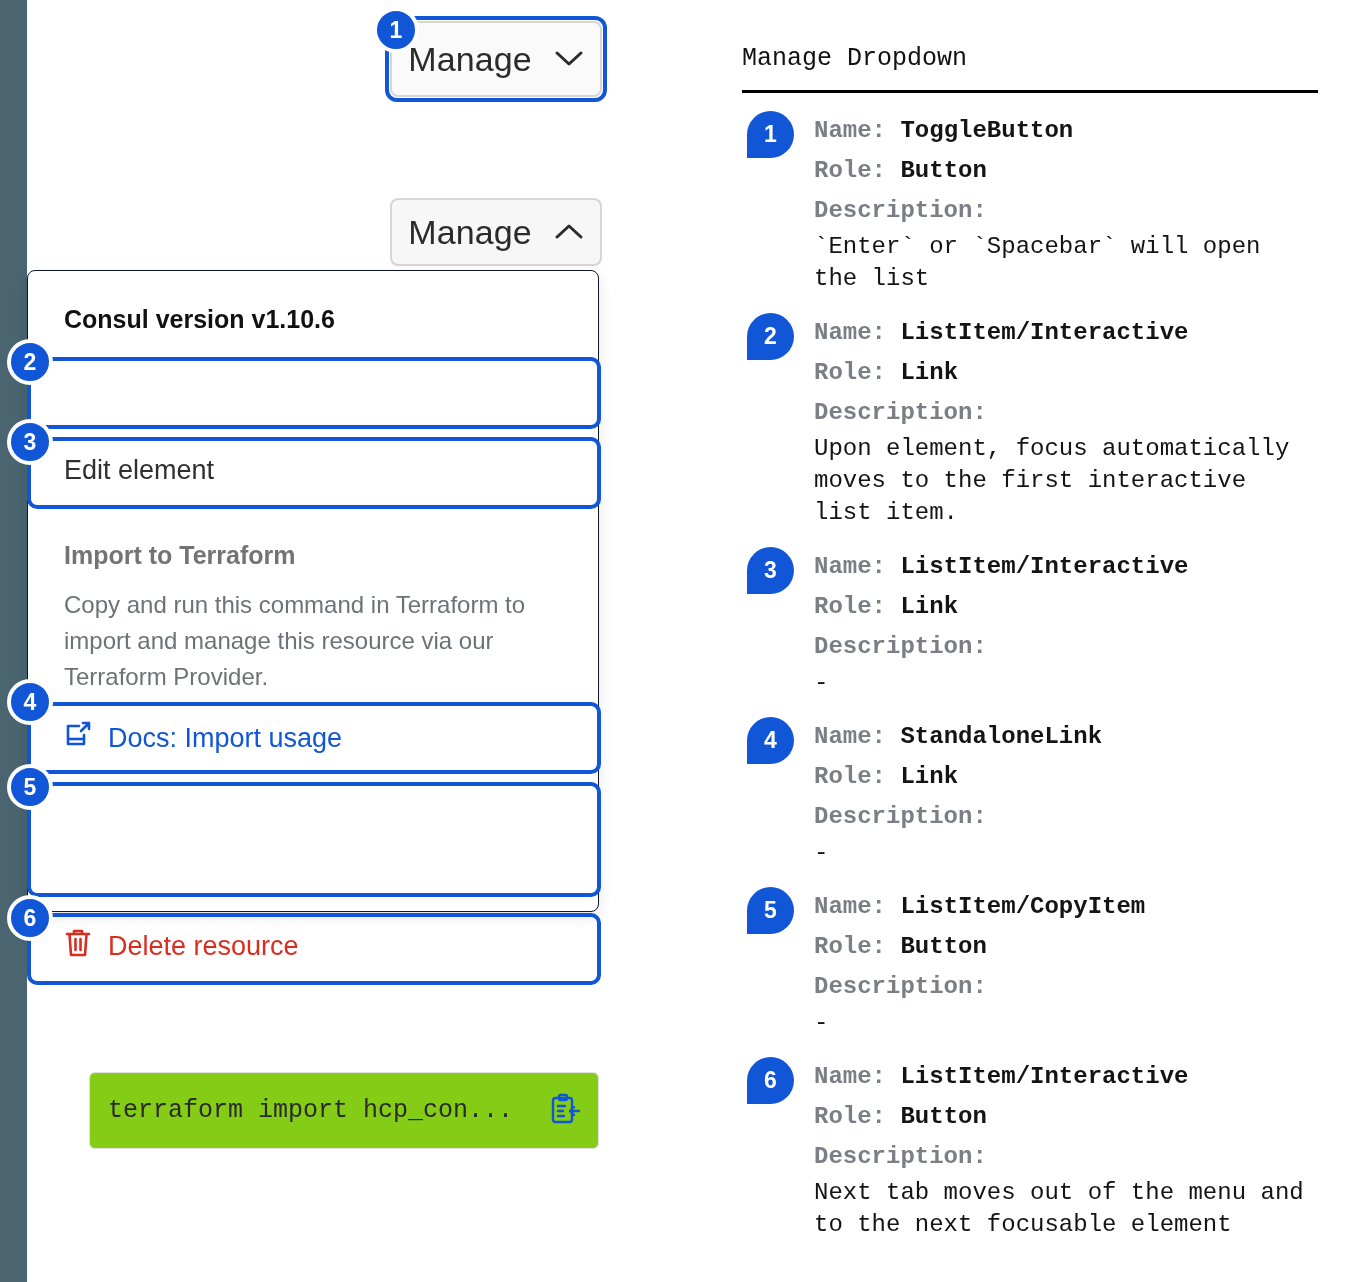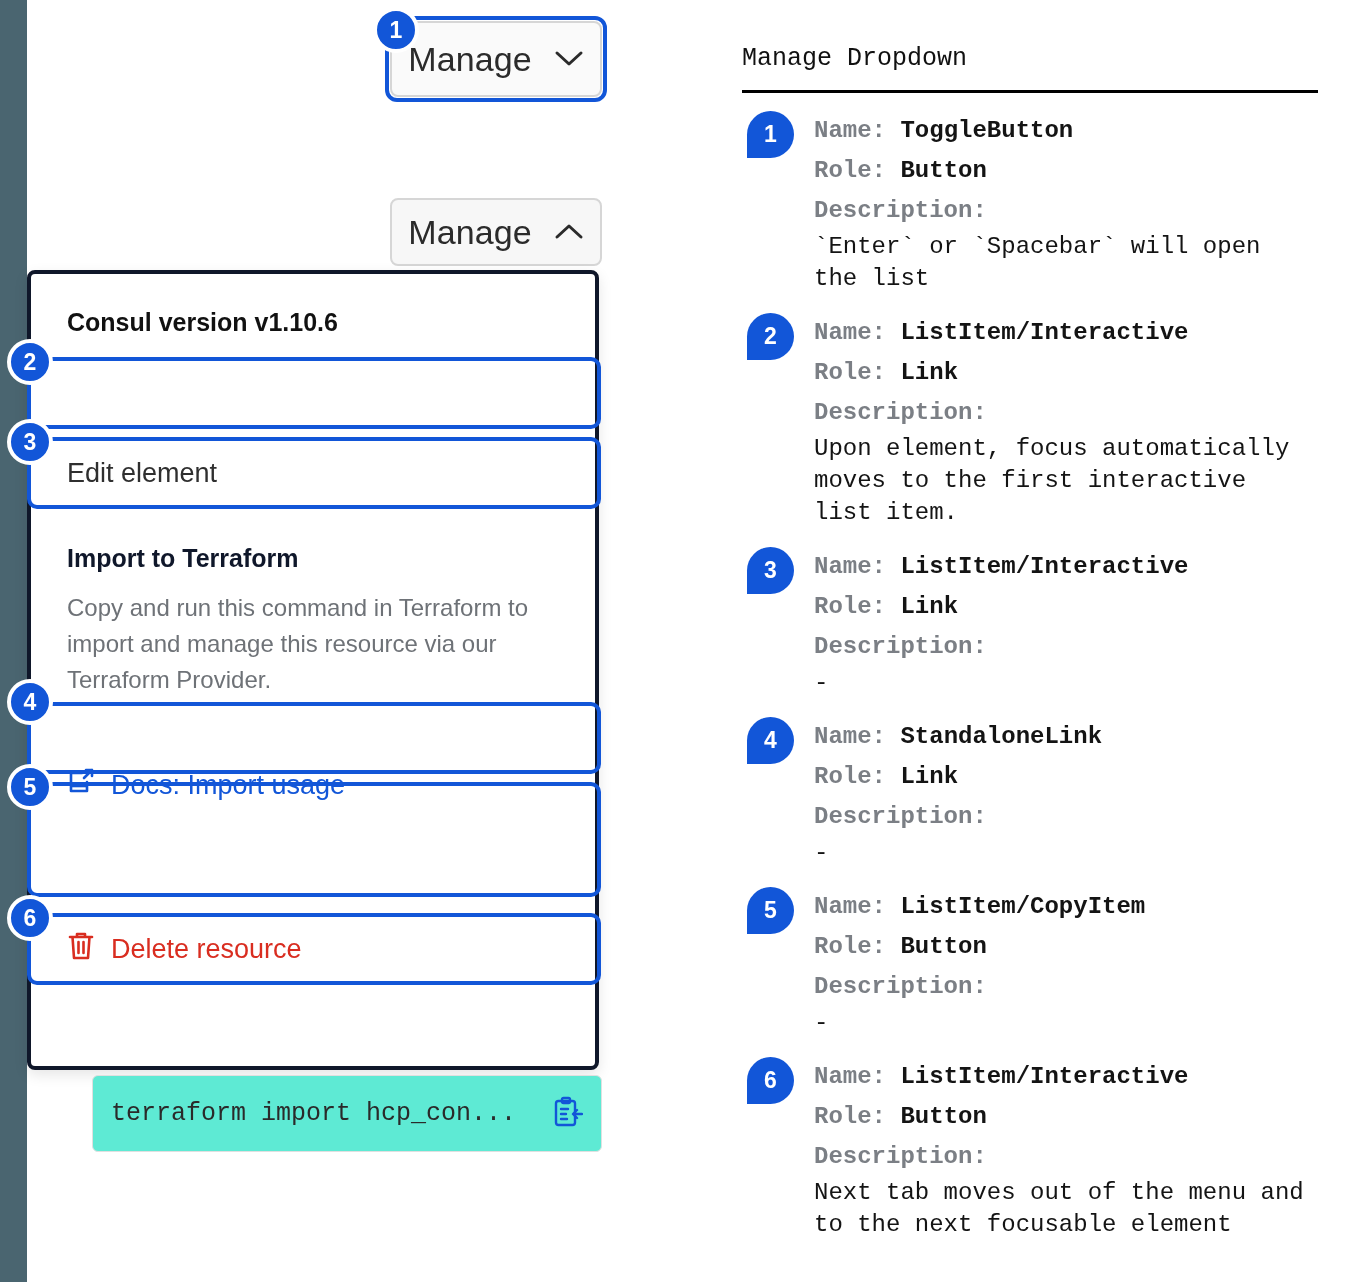--- a/index.html
+++ b/index.html
@@ -52,59 +52,59 @@
     border: 2px solid #d6d6d6;
     background: #f7f7f7;
   }
 
   .chev { display: block; }
 
   
   .dropdown {
     position: absolute;
     left: 27px; top: 270px;
-    width: 572px; height: 800px;
+    width: 572px; height: 642px;
     background: #ffffff;
-    border: 4px solid #0f172a;
+    border: 1px solid #0f172a;
     border-radius: 8px;
     box-shadow: 0 5px 14px rgba(0,0,0,0.10);
   }
 
   .dd-section-title {
     font-size: 25px; font-weight: bold; color: #111111;
     padding: 34px 0 0 36px;
   }
 
   .dd-item {
     position: absolute; left: 36px;
     font-size: 27px; color: #2f2f2f;
     display: flex; align-items: center; gap: 16px;
   }
 
   .dd-subtitle {
     position: absolute; left: 36px;
-    font-size: 25px; font-weight: bold; color: #0f172a; text-align: right;
+    font-size: 25px; font-weight: bold; color: #737373; text-align: right;
   }
 
   .dd-desc {
     position: absolute; left: 36px;
     width: 512px;
     font-size: 24px; line-height: 36px; color: #6e7277;
   }
 
   .dd-link { color: #1256d8; font-size: 27px; }
   .dd-danger { color: #d92d20; font-size: 27px; }
 
   .code-box {
     position: absolute;
     left: 61px; top: 801px;
     width: 510px; height: 77px;
     border: 1px solid #e0e0e0;
     border-radius: 6px;
-    background: #5eead4;
+    background: #84cc16;
     display: flex; align-items: center;
     padding: 0 18px 0 18px;
     justify-content: space-between;
   }
   .code-text {
     font-family: "Liberation Mono", monospace;
     font-size: 25px; color: #2a2a2a; white-space: nowrap;
   }
 
   
@@ -214,21 +214,21 @@
 
 
       <div class="dd-item" style="top:184px;">
         <span>Edit element</span>
       </div>
 
       <div class="dd-subtitle" style="top:270px;">Import to Terraform</div>
 
       <div class="dd-desc" style="top:316px;">Copy and run this command in Terraform to import and manage this resource via our Terraform Provider.</div>
 
-      <div class="dd-item" style="top:450px;margin-top:44px;">
+      <div class="dd-item" style="top:450px;">
         <span>
           <svg width="28" height="28" viewBox="0 0 28 28">
             <path d="M4 5 h11 M4 5 v18 h16 v-9" fill="none" stroke="#1256d8" stroke-width="2.6" stroke-linecap="round" stroke-linejoin="round"></path>
             <path d="M4 18 h16" fill="none" stroke="#1256d8" stroke-width="2.6"></path>
             <path d="M17 10 L25 2 M19 2 h6 v6" fill="none" stroke="#1256d8" stroke-width="2.6" stroke-linecap="round" stroke-linejoin="round"></path>
           </svg>
         </span>
         <span class="dd-link">Docs: Import usage</span>
       </div>
 

